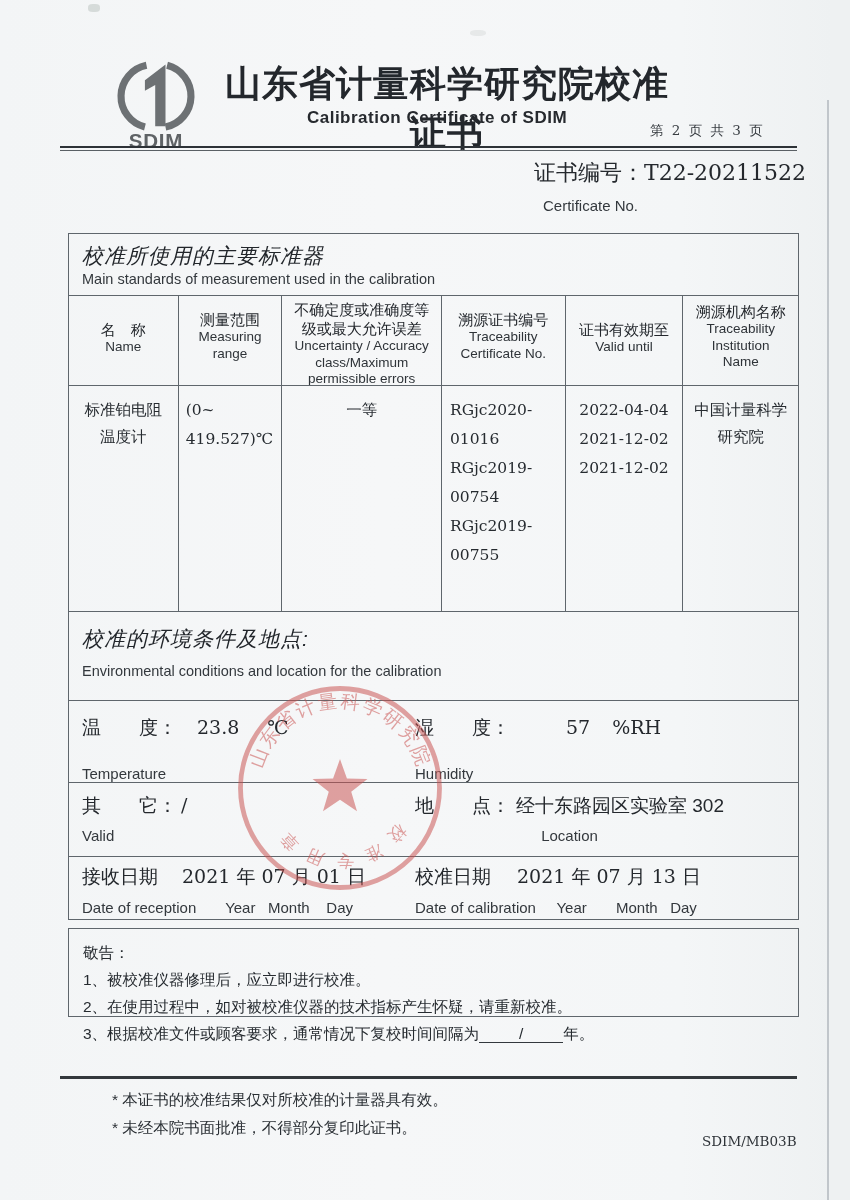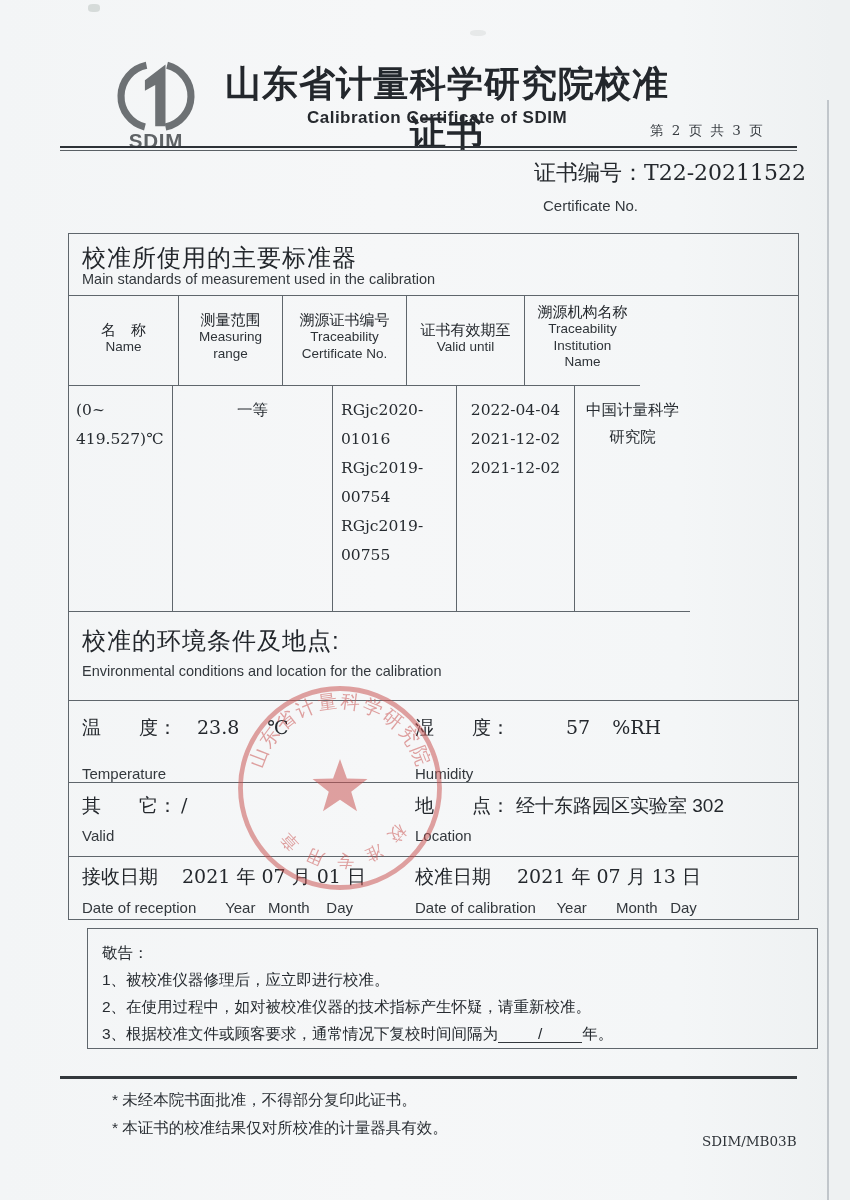--- a/index.html
+++ b/index.html
@@ -19,21 +19,21 @@
   .page-info{left:650px;top:122px;width:150px;font-size:13.5px;letter-spacing:2px;color:#383d42;}
   .head-rule{left:60px;top:146px;width:737px;height:2px;border-top:2.5px solid #2d3237;border-bottom:1.5px solid #5a6065;}
   .certno{left:534px;top:158px;font-size:22px;color:#24282d;}
   .certno-en{left:543px;top:197px;font-size:15px;color:#33383d;}
 
   
   .logo{left:96px;top:55px;width:120px;height:95px;}
 
   
   .box1{left:68px;top:233px;width:731px;height:687px;border:1.5px solid #5f666c;box-sizing:border-box;}
-  .box1 .sec-title-cn{font-size:24px;color:#22262b;letter-spacing:1px;}
+  .box1 .sec-title-cn{font-size:21px;color:#22262b;letter-spacing:1px;font-style:italic;}
   .box1 .sec-title-en{font-size:14.5px;color:#33383d;}
   .sec1{position:absolute;left:0;top:0;width:100%;height:62px;border-bottom:1px solid #5f666c;box-sizing:border-box;}
   .sec1 .cn{position:absolute;left:13px;top:8px;}
   .sec1 .en{position:absolute;left:13px;top:37px;}
 
   .tbl{position:absolute;left:0;top:62px;width:100%;}
   .trow{display:flex;}
   .tcell{box-sizing:border-box;border-right:1px solid #5f666c;overflow:hidden;}
   .tcell:last-child{border-right:none;}
   .c1{width:110px;}.c2{width:104px;}.c3{width:160px;}.c4{width:124px;}.c5{width:118px;}.c6{width:115px;}
@@ -53,21 +53,21 @@
   .rowO{position:absolute;left:0;top:549px;width:100%;height:74px;border-bottom:1px solid #5f666c;box-sizing:border-box;}
   .rowD{position:absolute;left:0;top:623px;width:100%;height:64px;}
   .fieldblock{position:absolute;}
   .f-cn{font-size:19px;color:#24282d;white-space:nowrap;}
   .f-cn .val{font-family:"DejaVu Serif","Liberation Serif",serif;}
   .f-en{font-size:15px;color:#33383d;margin-top:24px;white-space:pre;}
   .date-cn{font-size:19px;color:#24282d;white-space:nowrap;}
   .date-cn .num{font-family:"DejaVu Serif","Liberation Serif",serif;}
 
   
-  .box2{left:68px;top:928px;width:731px;height:121px;border:1.5px solid #5f666c;box-sizing:border-box;padding:10px 14px;margin-left:19px;}
+  .box2{left:68px;top:928px;width:731px;height:89px;border:1.5px solid #5f666c;box-sizing:border-box;padding:10px 14px;}
   .box2 div{font-size:15.5px;line-height:27px;color:#262b30;}
   .blank{display:inline-block;width:84px;border-bottom:1.5px solid #33383d;text-align:center;line-height:17px;}
 
   
   .foot-rule{left:60px;top:1076px;width:737px;height:0;border-top:3px solid #33383c;}
   .footnotes{left:112px;top:1086px;font-size:15.5px;line-height:28px;color:#2a2f34;}
   .form-no{left:702px;top:1133px;font-size:13.5px;color:#2e3338;}
 
   
   .stamp{left:233px;top:681px;width:214px;height:214px;opacity:.52;}
@@ -111,37 +111,48 @@
       <div class="trow thead">
         <div class="tcell c1" style="padding-top:24px;">
           <div class="cn">名　称</div>
           <div class="en">Name</div>
         </div>
         <div class="tcell c2" style="padding-top:14px;">
           <div class="cn">测量范围</div>
           <div class="en">Measuring</div>
           <div class="en">range</div>
         </div>
+        <div class="tcell c3 hd">
+          <div class="cn">不确定度或准确度等</div>
+          <div class="cn">级或最大允许误差</div>
+          <div class="en">Uncertainty / Accuracy</div>
+          <div class="en">class/Maximum</div>
+          <div class="en">permissible errors</div>
+        </div>
         <div class="tcell c4" style="padding-top:14px;">
           <div class="cn">溯源证书编号</div>
           <div class="en">Traceability</div>
           <div class="en">Certificate No.</div>
         </div>
         <div class="tcell c5" style="padding-top:24px;">
           <div class="cn">证书有效期至</div>
           <div class="en">Valid until</div>
         </div>
         <div class="tcell c6">
           <div class="cn">溯源机构名称</div>
           <div class="en">Traceability</div>
           <div class="en">Institution</div>
           <div class="en">Name</div>
         </div>
       </div>
       <div class="trow tbody">
+        <div class="tcell c1">
+          <div class="cjk">标准铂电阻</div>
+          <div class="cjk">温度计</div>
+        </div>
         <div class="tcell c2" style="padding-left:7px;">
           <div class="num serif">(0~</div>
           <div class="num serif">419.527)℃</div>
         </div>
         <div class="tcell c3">
           <div class="cjk">一等</div>
         </div>
         <div class="tcell c4" style="padding-left:8px;">
           <div class="num serif">RGjc2020-01016</div>
           <div class="num serif">RGjc2019-00754</div>
@@ -173,21 +184,21 @@
         <div class="f-cn"><span>湿　　度：</span><span class="val" style="margin-left:56px;margin-top:12px;">57</span><span class="val" style="margin-left:22px;">%RH</span></div>
         <div class="f-en">Humidity</div>
       </div>
     </div>
 
     <div class="rowO">
       <div class="fieldblock" style="left:13px;top:10px;">
         <div class="f-cn"><span>其　　它：</span><span class="val" style="margin-left:4px;">/</span></div>
         <div class="f-en" style="margin-top:8px;">Valid</div>
       </div>
-      <div class="fieldblock" style="left:346px;top:10px;">
+      <div class="fieldblock" style="left:346px;top:10px;text-align:center;">
         <div class="f-cn"><span>地　　点：</span><span style="margin-left:6px;">经十东路园区实验室 302</span></div>
         <div class="f-en" style="margin-top:8px;">Location</div>
       </div>
     </div>
 
     <div class="rowD">
       <div class="fieldblock" style="left:13px;top:7px;">
         <div class="date-cn"><span>接收日期</span><span class="num" style="margin-left:24px;">2021 年 07 月 01 日</span></div>
         <div class="f-en" style="margin-top:9px;">Date of reception       Year   Month    Day</div>
       </div>
@@ -200,22 +211,22 @@
 
   <div class="abs box2">
     <div>敬告：</div>
     <div>1、被校准仪器修理后，应立即进行校准。</div>
     <div>2、在使用过程中，如对被校准仪器的技术指标产生怀疑，请重新校准。</div>
     <div><span>3、根据校准文件或顾客要求，通常情况下复校时间间隔为</span><span class="blank">/</span><span>年。</span></div>
   </div>
 
   <div class="abs foot-rule"></div>
   <div class="abs footnotes">
+    <div>* 本证书的校准结果仅对所校准的计量器具有效。</div>
     <div>* 未经本院书面批准，不得部分复印此证书。</div>
-    <div>* 本证书的校准结果仅对所校准的计量器具有效。</div>
   </div>
   <div class="abs form-no serif">SDIM/MB03B</div>
 
   <svg class="abs stamp" viewBox="0 0 200 200">
     <defs>
       <path id="arcTop" d="M 25,100 A 75 75 0 1 1 175,100" fill="none"></path>
       <path id="arcBottom" d="M 163,100 A 63 63 0 0 1 37,100" fill="none"></path>
     </defs>
     <circle cx="100" cy="100" r="93" fill="none" stroke="#c9504e" stroke-width="4.5"></circle>
     <polygon points="100,73 106.5,91.1 125.7,91.7 110.5,103.4 115.9,121.8 100,111 84.1,121.8 89.5,103.4 74.3,91.7 93.5,91.1" fill="#c9504e"></polygon>

